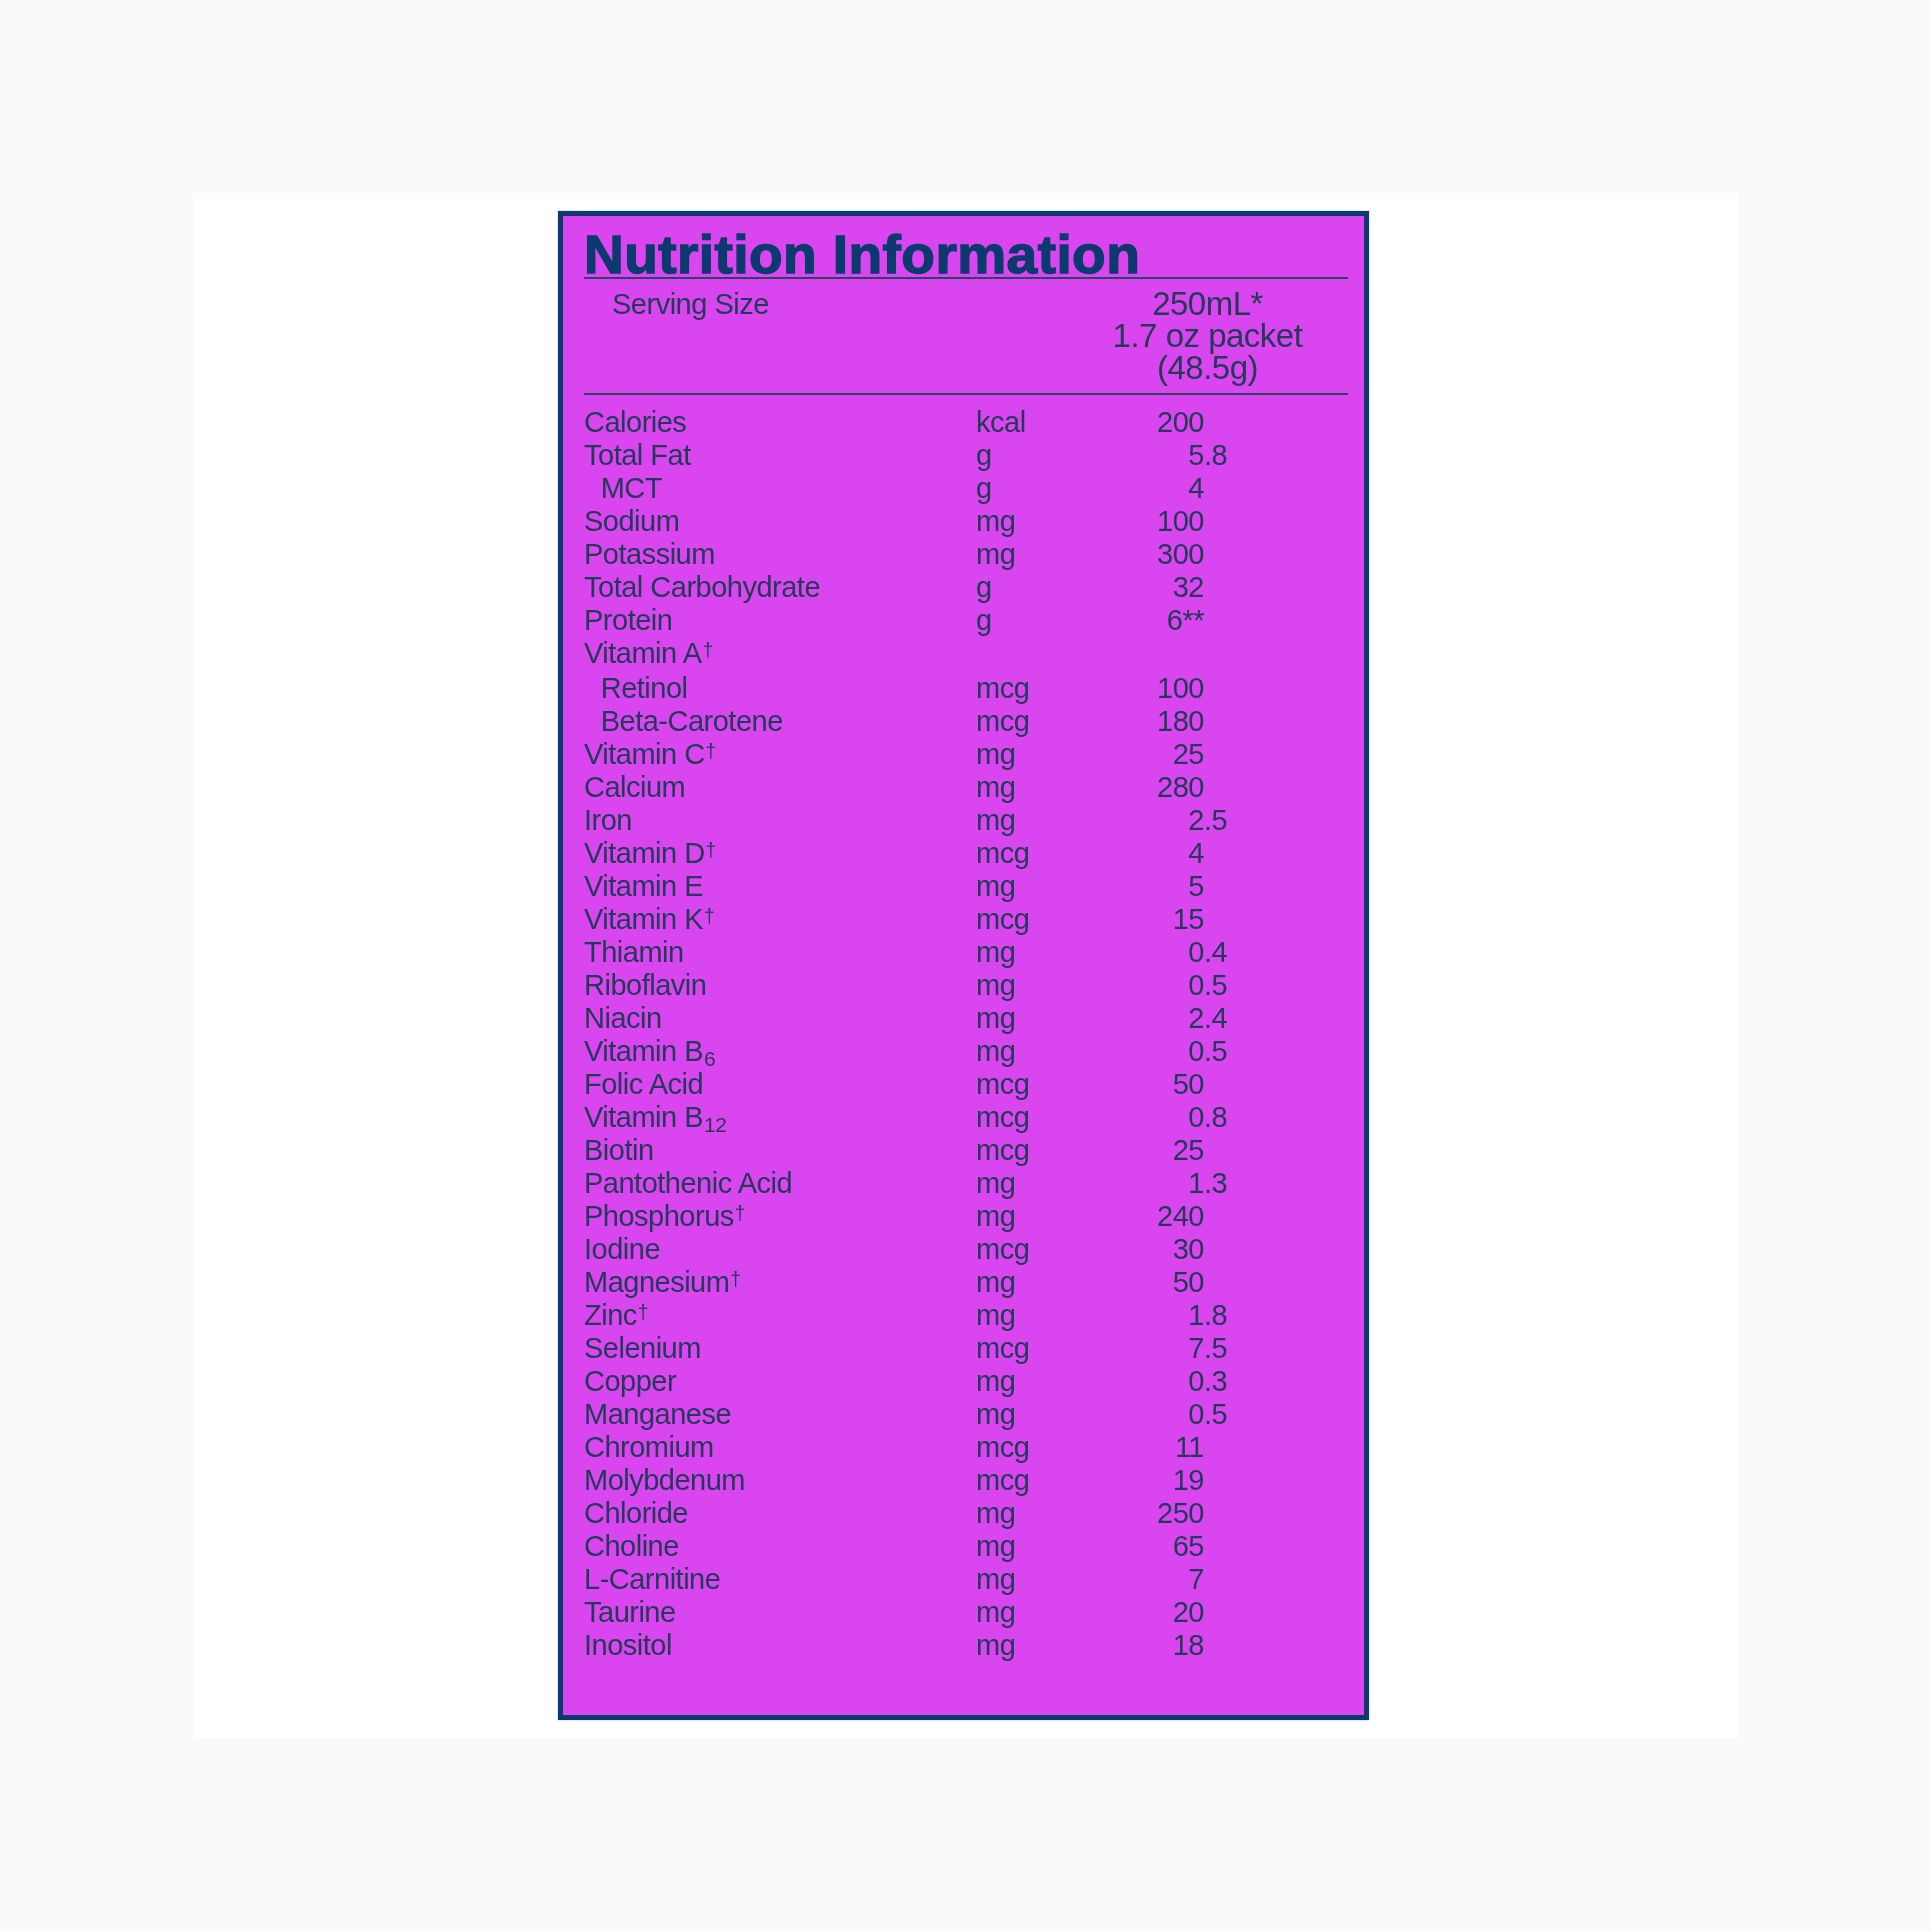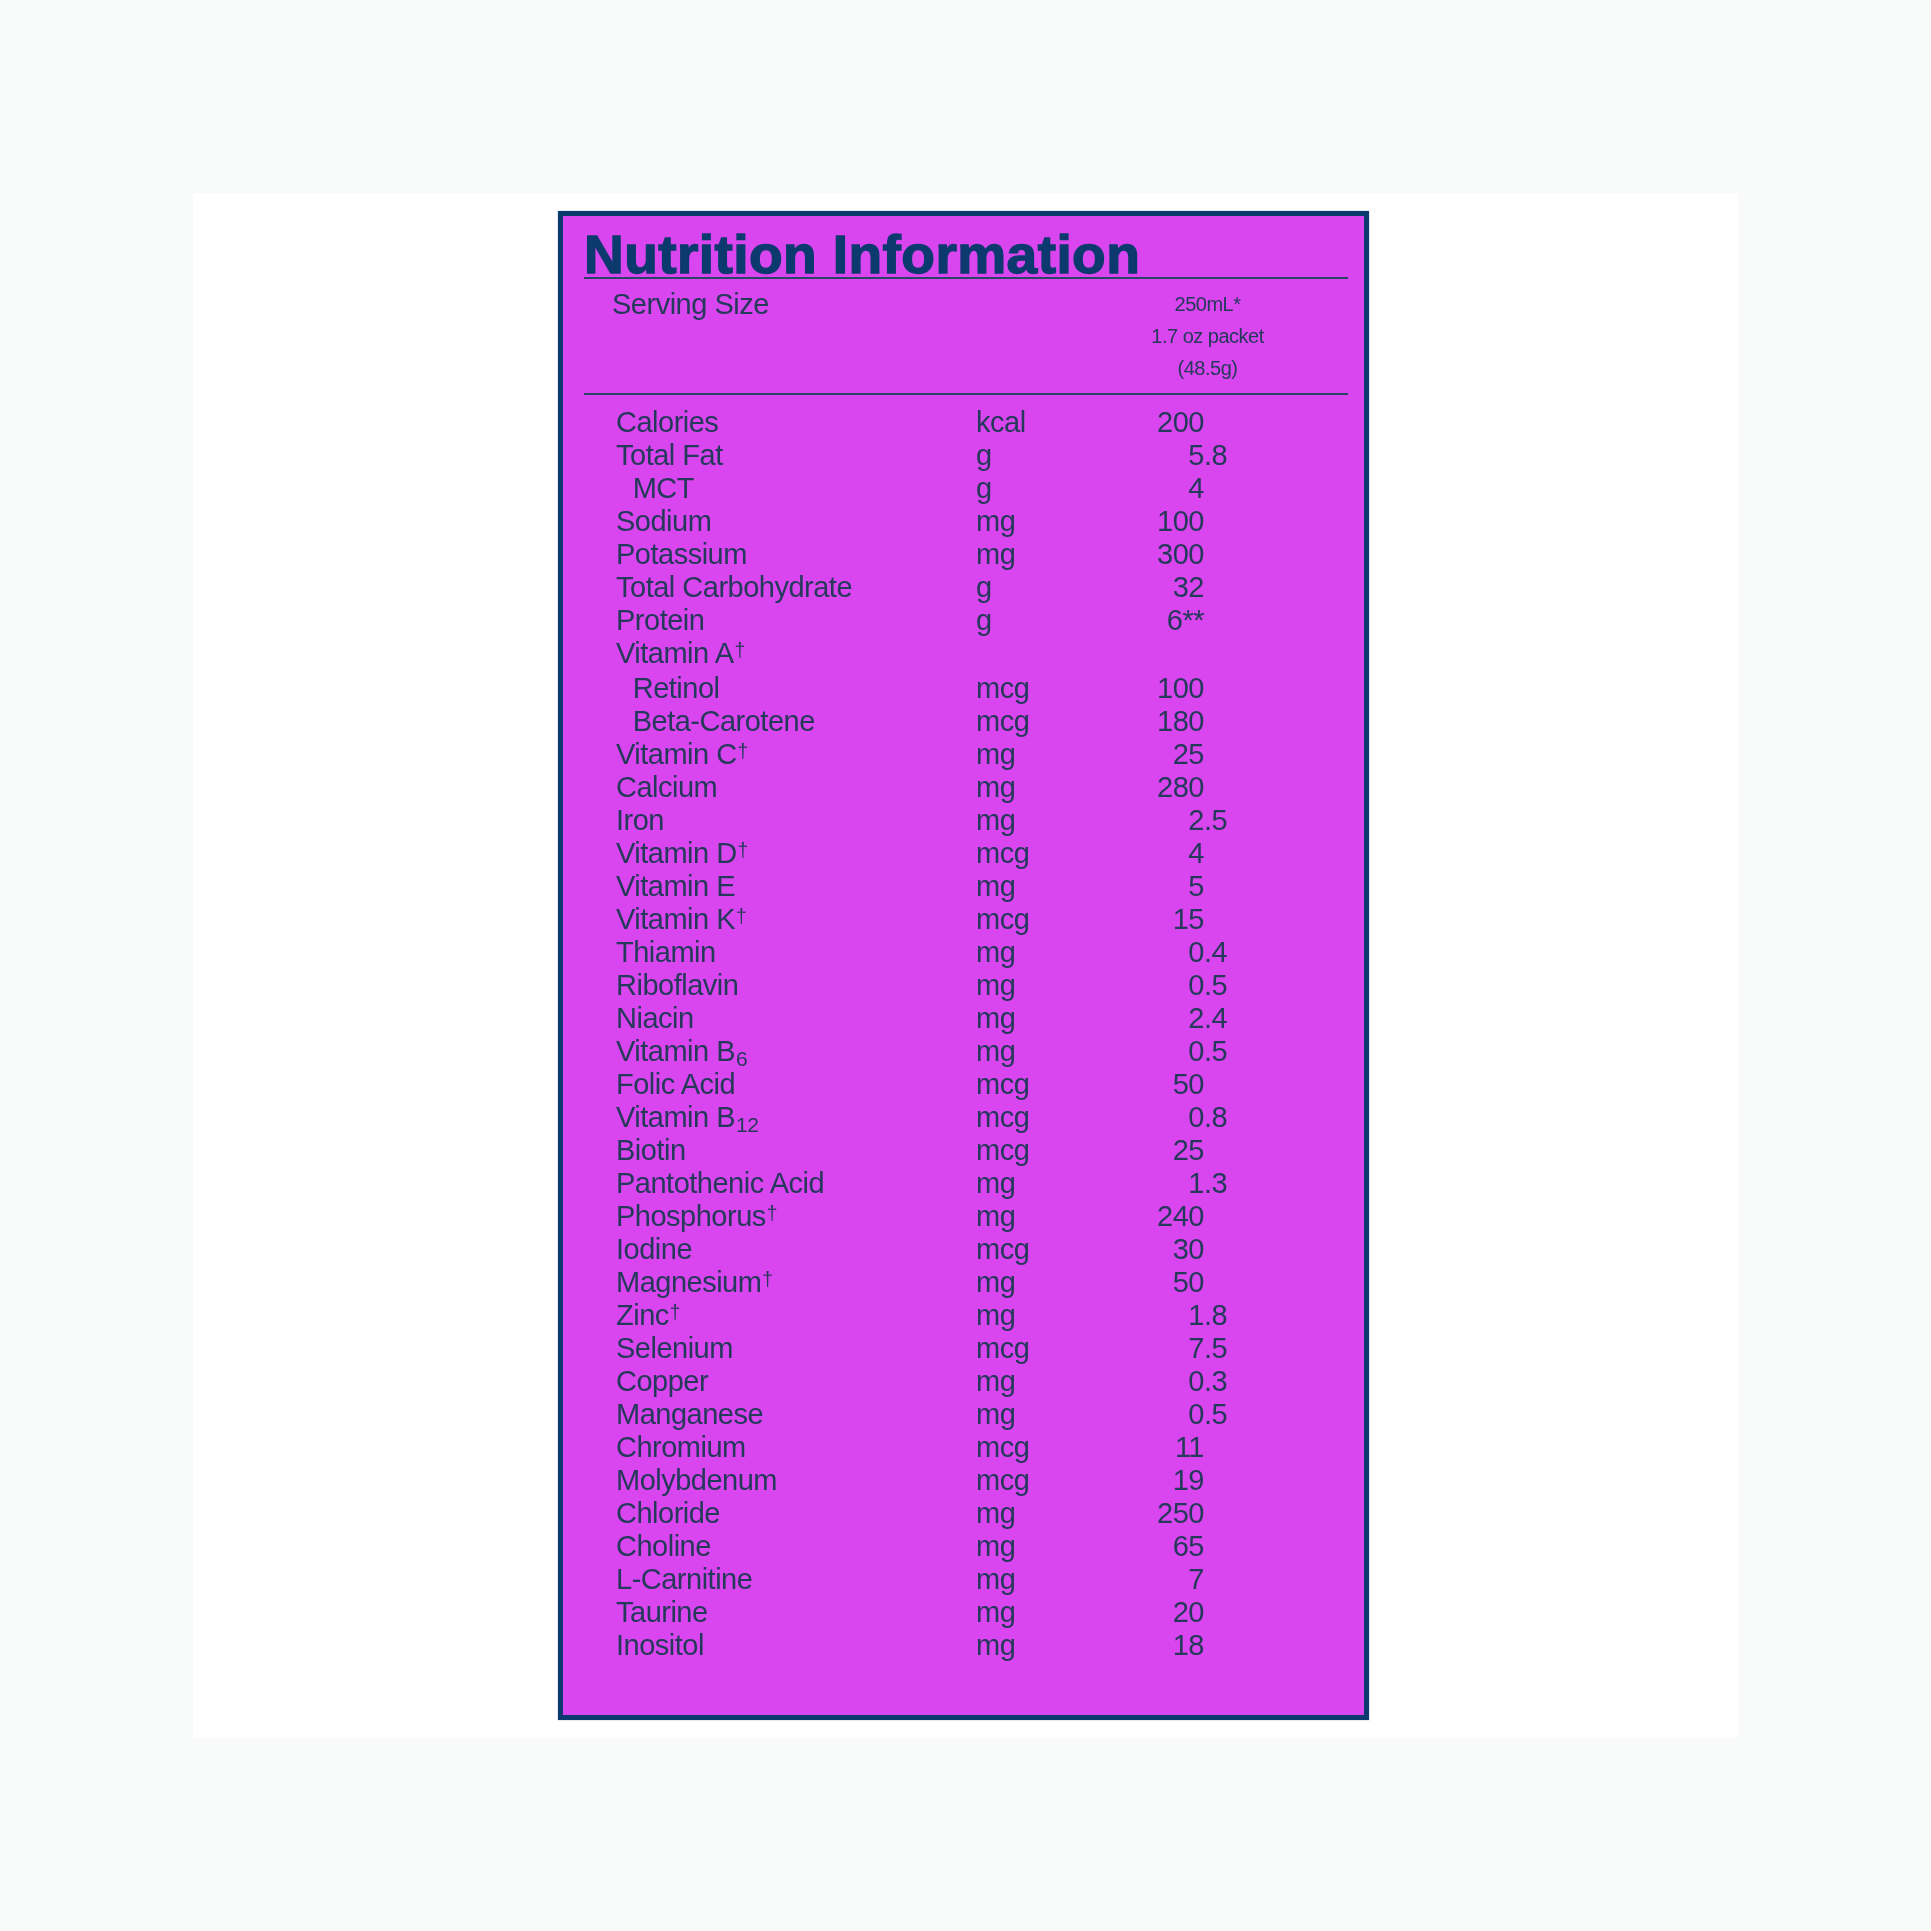--- a/index.html
+++ b/index.html
@@ -43,34 +43,34 @@
   .rule.r2 { top:177px; }
   .serving-label {
     position:absolute; left:21px; top:72px;
     font-size:29px; color:#25395a;
     letter-spacing:-0.5px;
     margin-left:28px;
   }
   .serving-values {
     position:absolute; left:535px; width:219px; top:72px;
     text-align:center;
-    font-size:20px; line-height:32px; color:#25395a;
+    font-size:33px; line-height:32px; color:#25395a;
     letter-spacing:-0.5px;
   }
   .rows {
     position:absolute; left:21px; top:190px; width:764px;
   }
   .row {
     position:relative; height:33px;
     font-size:29px; color:#25395a;
     letter-spacing:-0.5px;
     line-height:33px;
     white-space:nowrap;
   }
-  .row .name { position:absolute; left:0; top:0;margin-left:32px; }
+  .row .name { position:absolute; left:0; top:0; }
   .row.indent .name { left:16.7px; }
   .row .unit { position:absolute; left:392px; top:0; }
   .row .val-int { position:absolute; right:144px; top:0; text-align:left; }
   .row .val-dec { position:absolute; left:620px; top:0; }
   sup.dag { font-size:19.3px; vertical-align:top; position:relative; top:-3.5px; margin-left:0.9px; }
   sub.sb { font-size:21px; vertical-align:baseline; position:relative; top:5.3px; margin-left:0.9px; }
   .row.header-only { height:35px; }
 </style>
 </head>
 <body>

